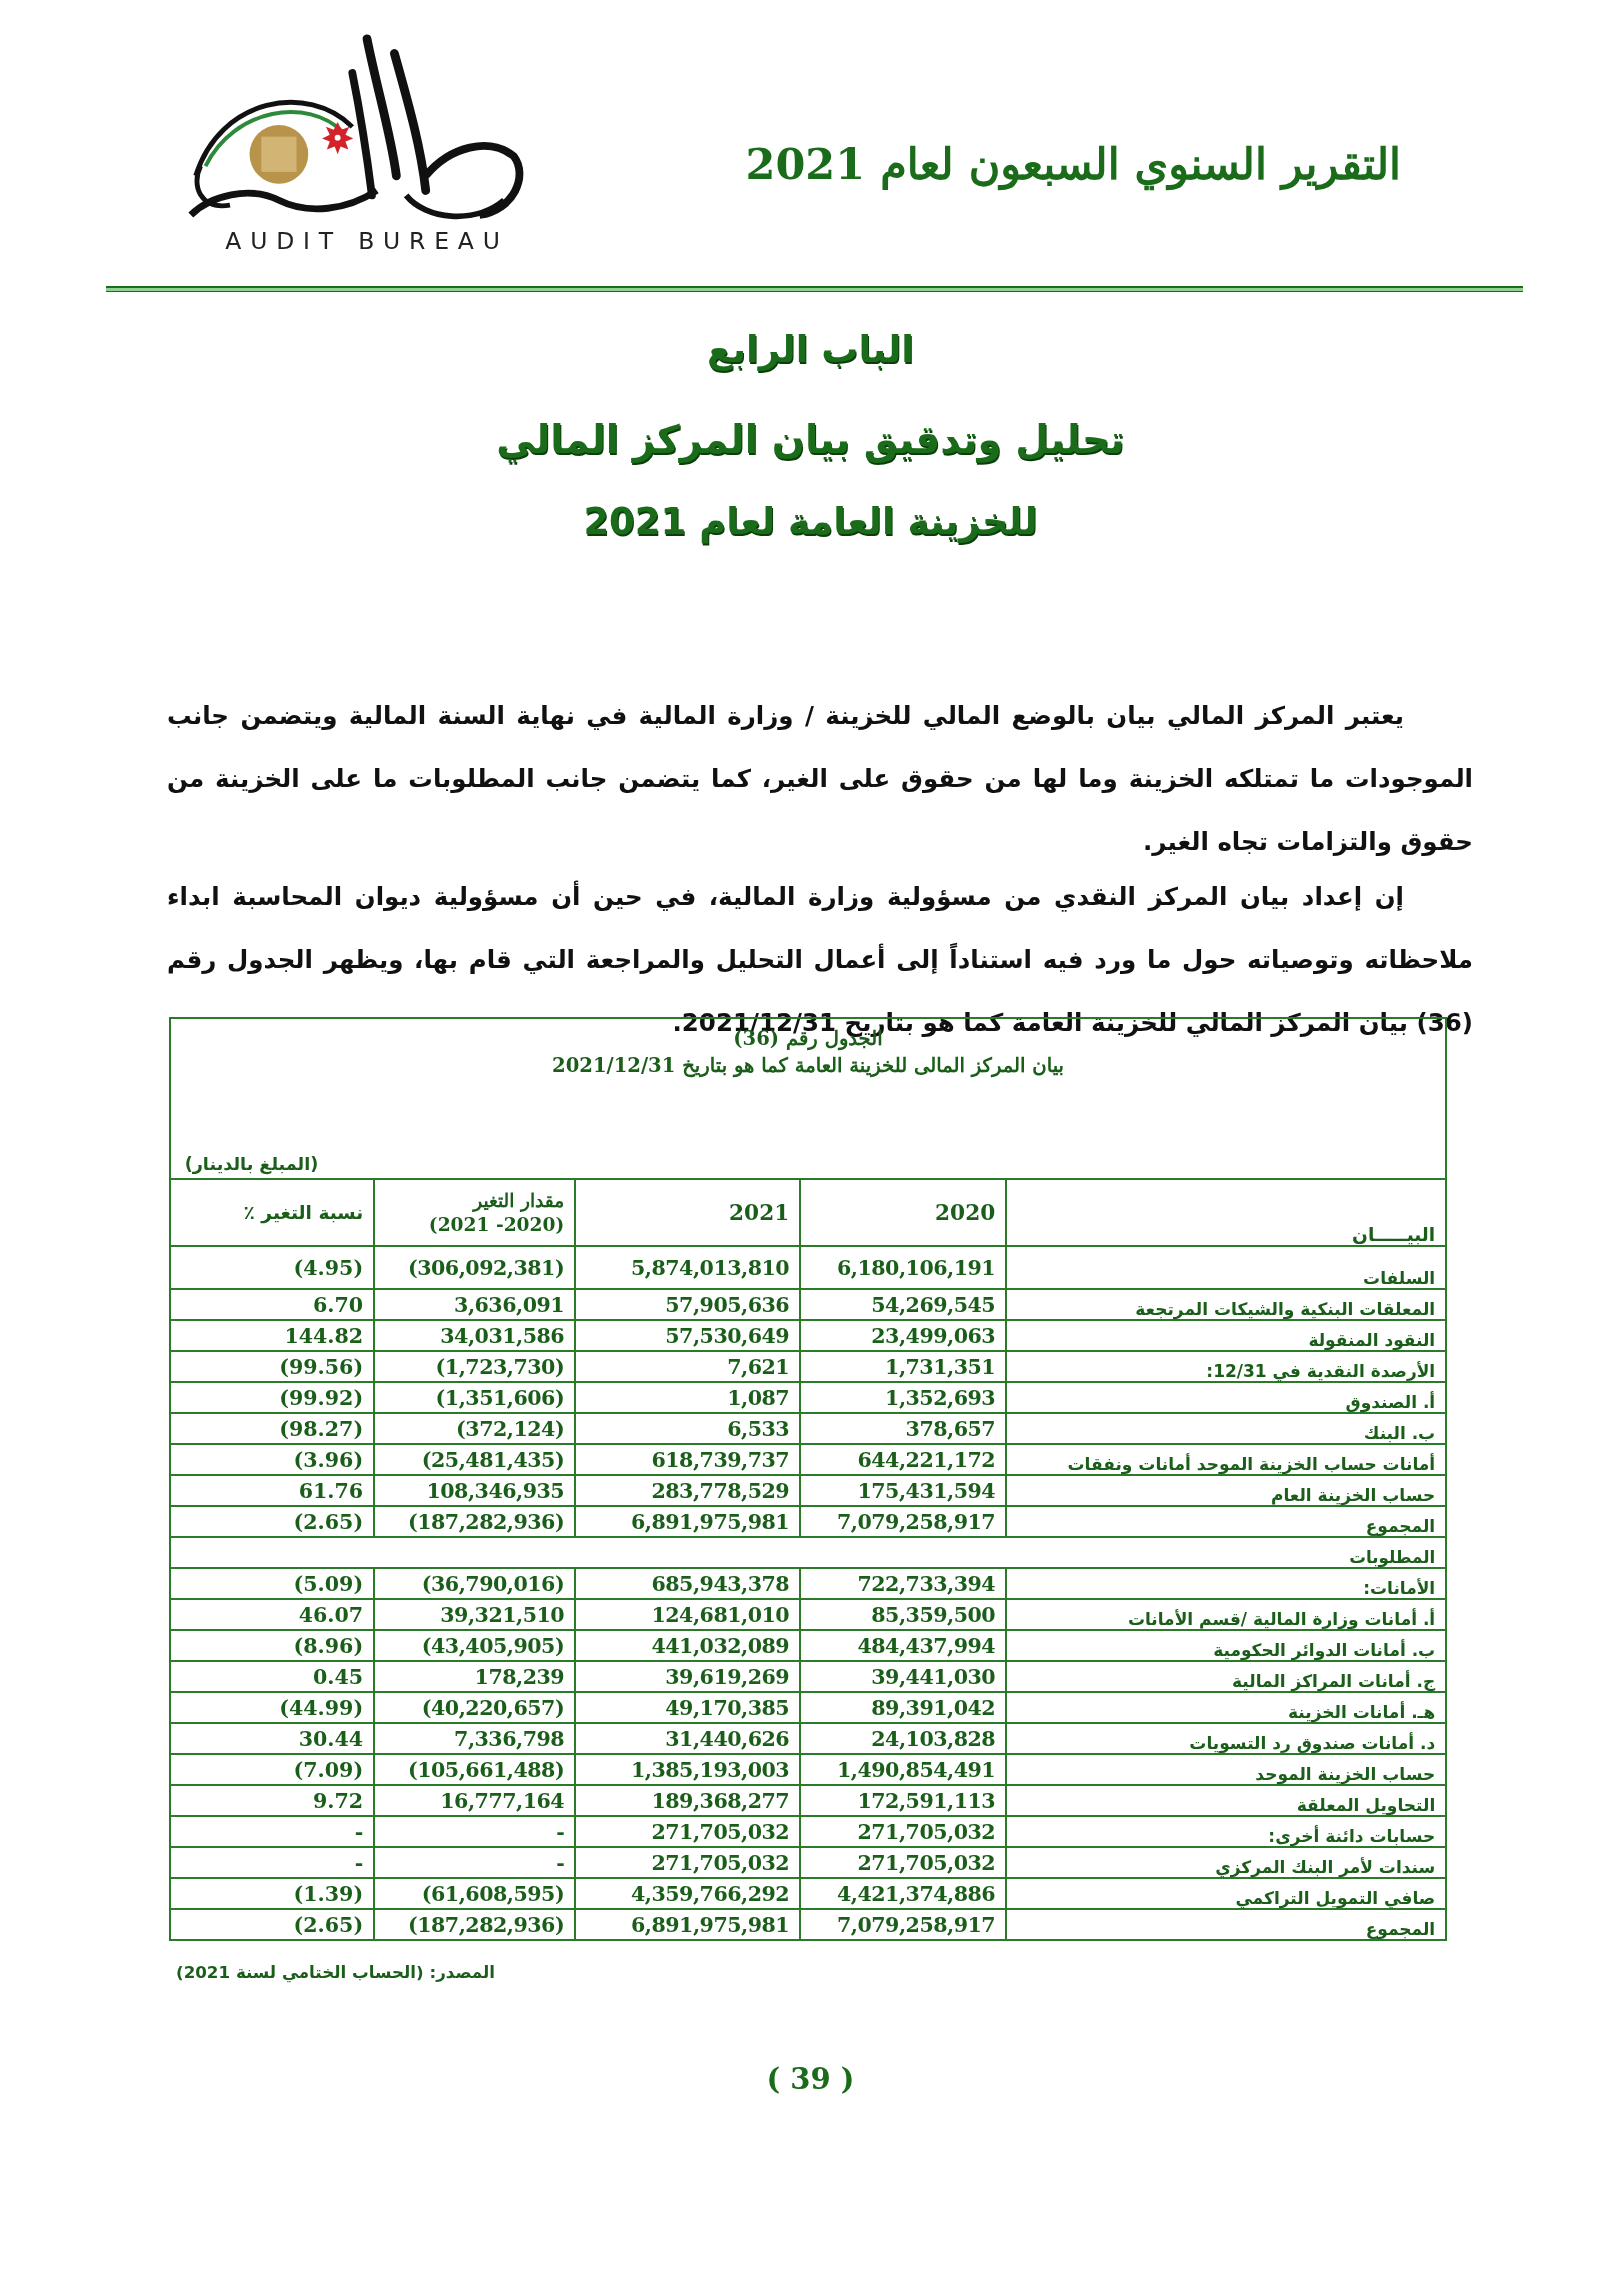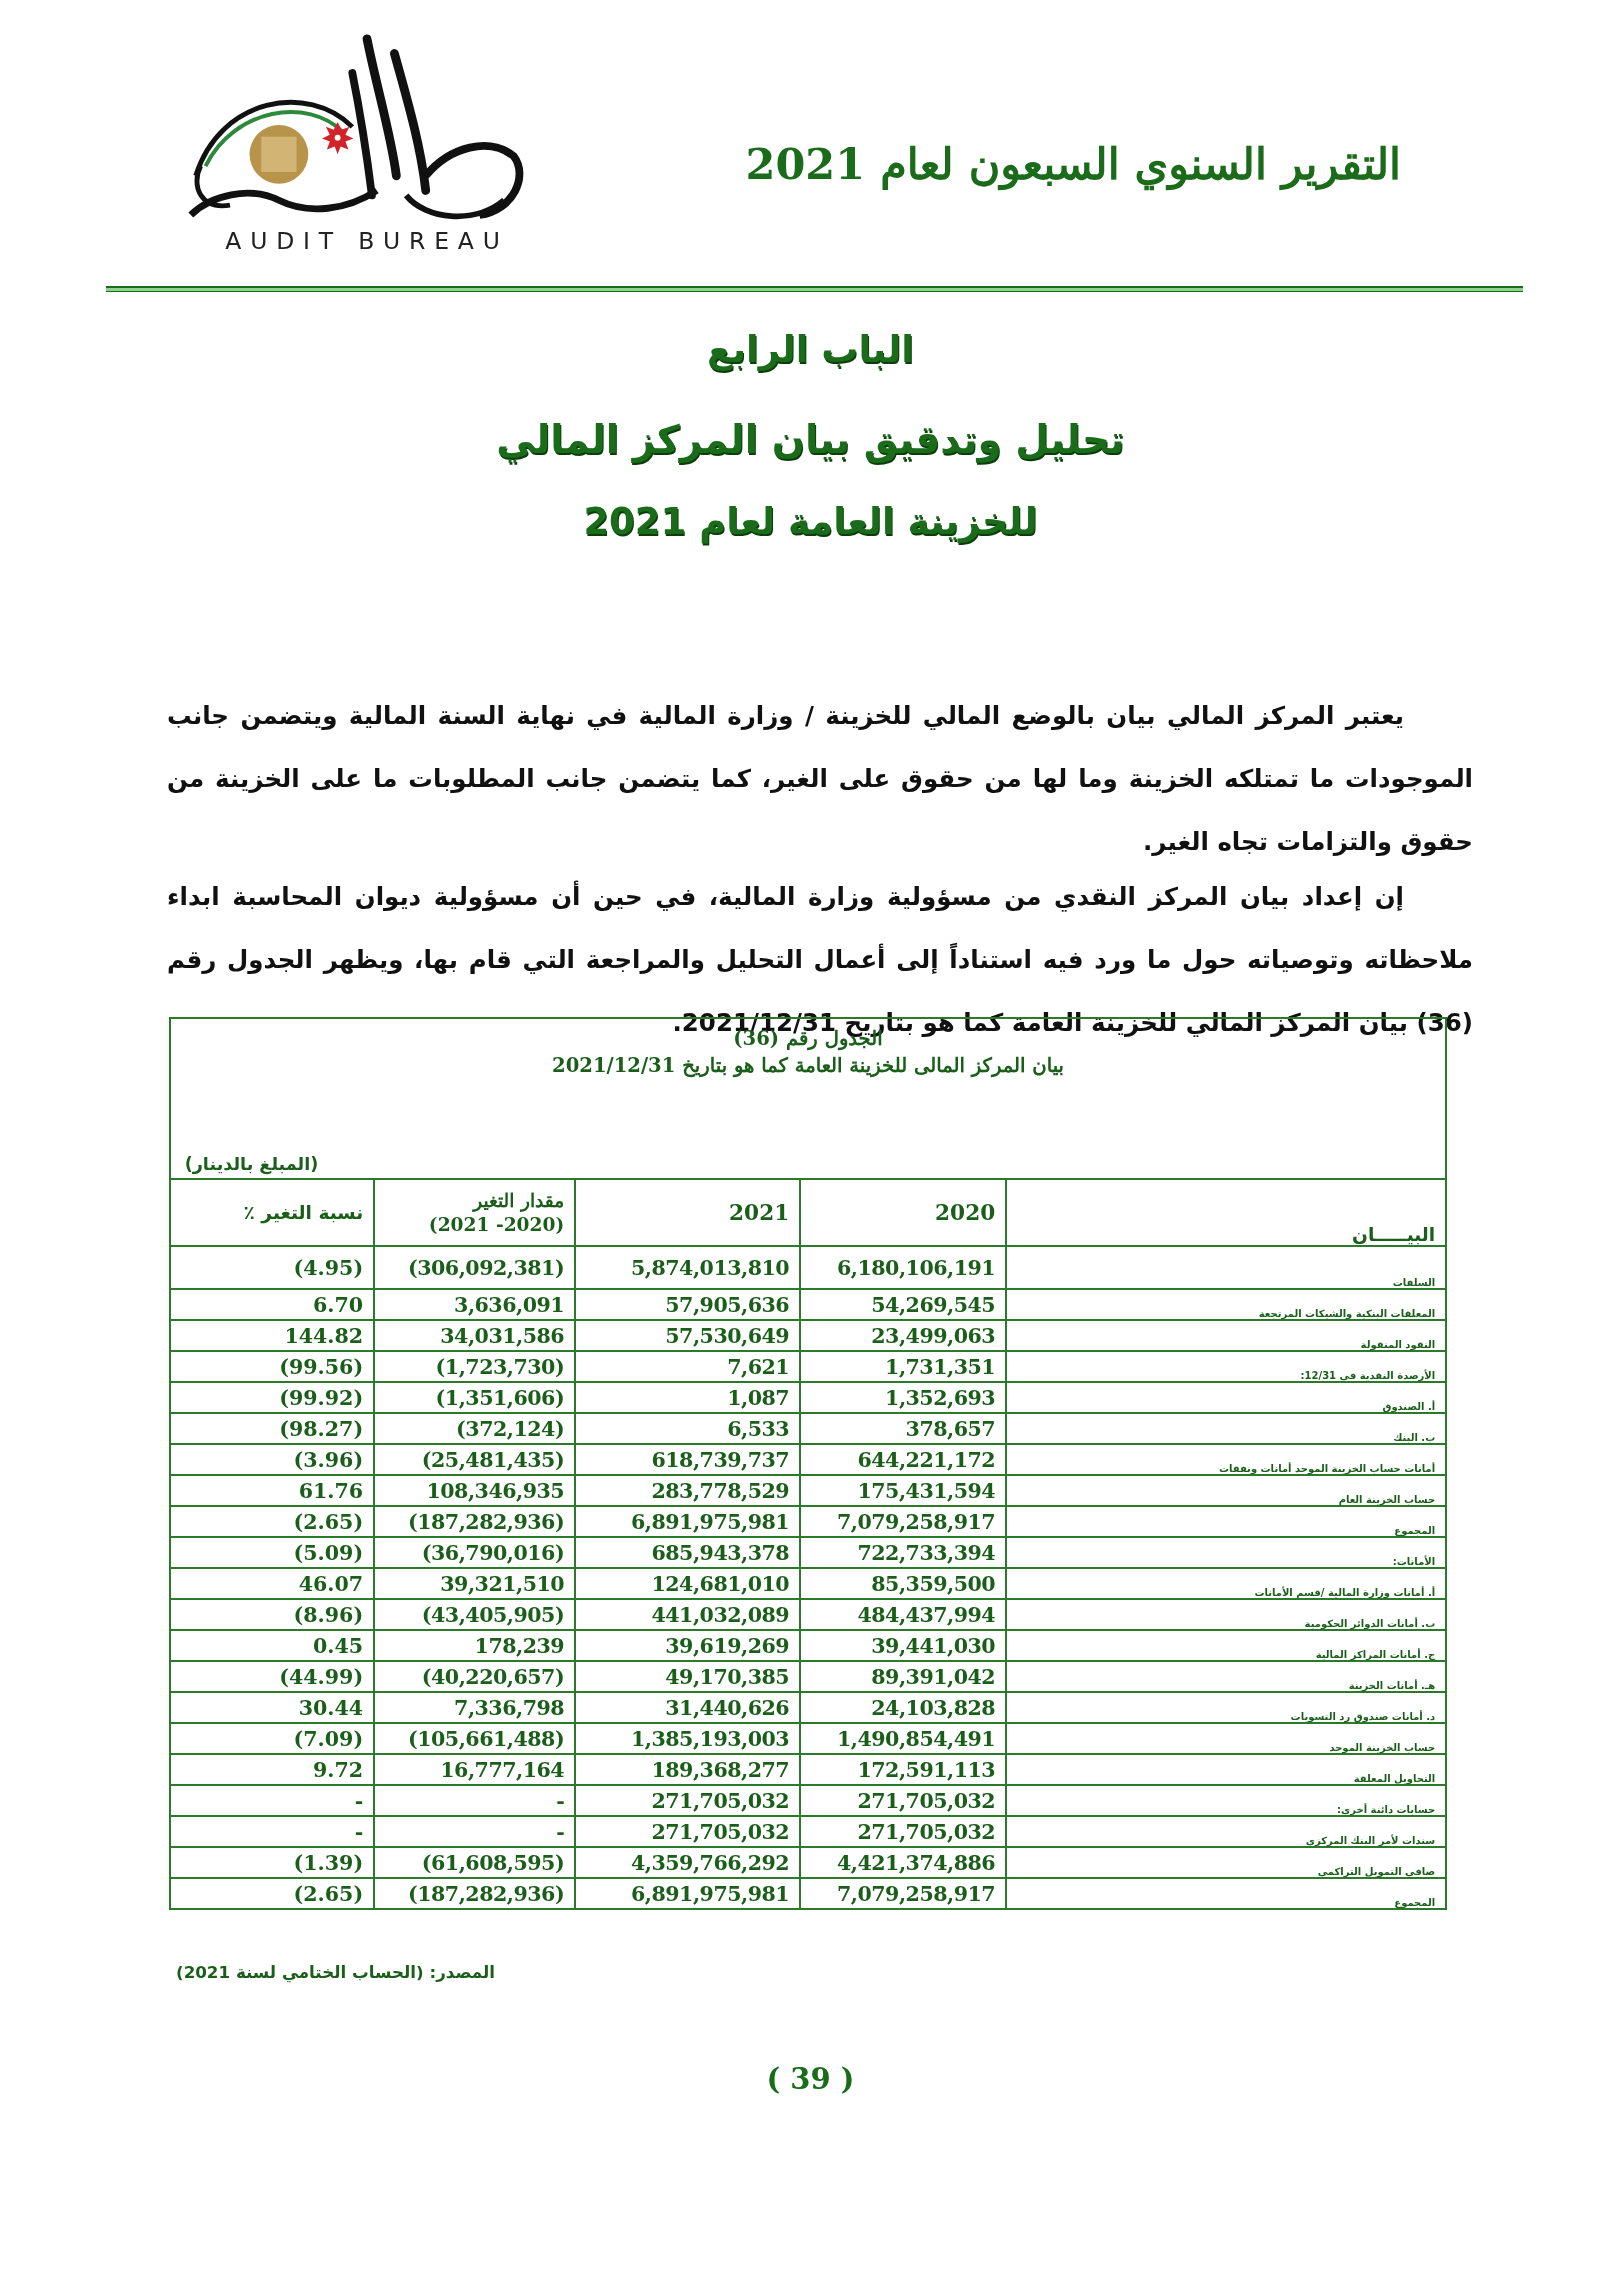--- a/index.html
+++ b/index.html
@@ -41,21 +41,21 @@
   .unit { position: absolute; left: 13.7px; bottom: 3.9px; font-size: 17.6px; font-family: "DejaVu Sans", sans-serif; }
   .hdr td { height: 65px; font-size: 21.6px; }
   .hdr .label { text-align: right; vertical-align: bottom; padding-bottom: 9.8px; font-family: "DejaVu Sans", sans-serif; font-size: 18.6px; }
   .hdr .num { text-align: right; padding-left: 19.6px; }
   .hdr .chg { text-align: right; font-size: 18.6px; line-height: 23.5px; padding-right: 11.8px; }
   .hdr .pct { text-align: right; font-size: 18.6px; padding-right: 29px; font-family: "DejaVu Sans", sans-serif; }
   .section td { height: 29px; text-align: right; font-family: "DejaVu Sans", sans-serif; font-size: 16.7px;
                 vertical-align: bottom; padding-right: 7.8px; }
   .row td { height: 29px; font-size: 20.6px; }
   .row.tall td { height: 41px; }
-  .row td.label { text-align: right; font-family: "DejaVu Sans", sans-serif; font-size: 10px; padding-right: 11.8px; vertical-align: bottom; padding-bottom: 2px; }
+  .row td.label { text-align: right; font-family: "DejaVu Sans", sans-serif; font-size: 17px; padding-right: 11.8px; vertical-align: bottom; padding-bottom: 2px; }
   .row td.val { text-align: right; direction: ltr; padding-right: 11.8px; letter-spacing: -0.5px; }
   .row td.pctv { text-align: right; direction: ltr; padding-right: 13.7px; margin-left: 10px; }
 
   #source-note { position: absolute; left: 176px; top: 1962px; direction: rtl; font-family: "DejaVu Sans", sans-serif;
                  font-weight: bold; font-size: 16.7px; color: #1a5e1a; }
   #page-number { position: absolute; left: 0; width: 1621px; top: 2062px; text-align: center;
                  font-family: "DejaVu Serif", serif; font-weight: bold; font-size: 29px; color: #1a6b1a; direction: ltr; }
 </style>
 </head>
 <body>
@@ -174,20 +174,23 @@
         <td class="val">108,346,935</td>
         <td class="pctv">61.76</td>
       </tr>
       <tr class="row">
         <td class="label">المجموع</td>
         <td class="val">7,079,258,917</td>
         <td class="val">6,891,975,981</td>
         <td class="val">(187,282,936)</td>
         <td class="pctv">(2.65)</td>
       </tr>
+      <tr class="section">
+        <td colspan="5">المطلوبات</td>
+      </tr>
       <tr class="row">
         <td class="label">الأمانات:</td>
         <td class="val">722,733,394</td>
         <td class="val">685,943,378</td>
         <td class="val">(36,790,016)</td>
         <td class="pctv">(5.09)</td>
       </tr>
       <tr class="row">
         <td class="label">أ.   أمانات وزارة المالية /قسم الأمانات</td>
         <td class="val">85,359,500</td>

